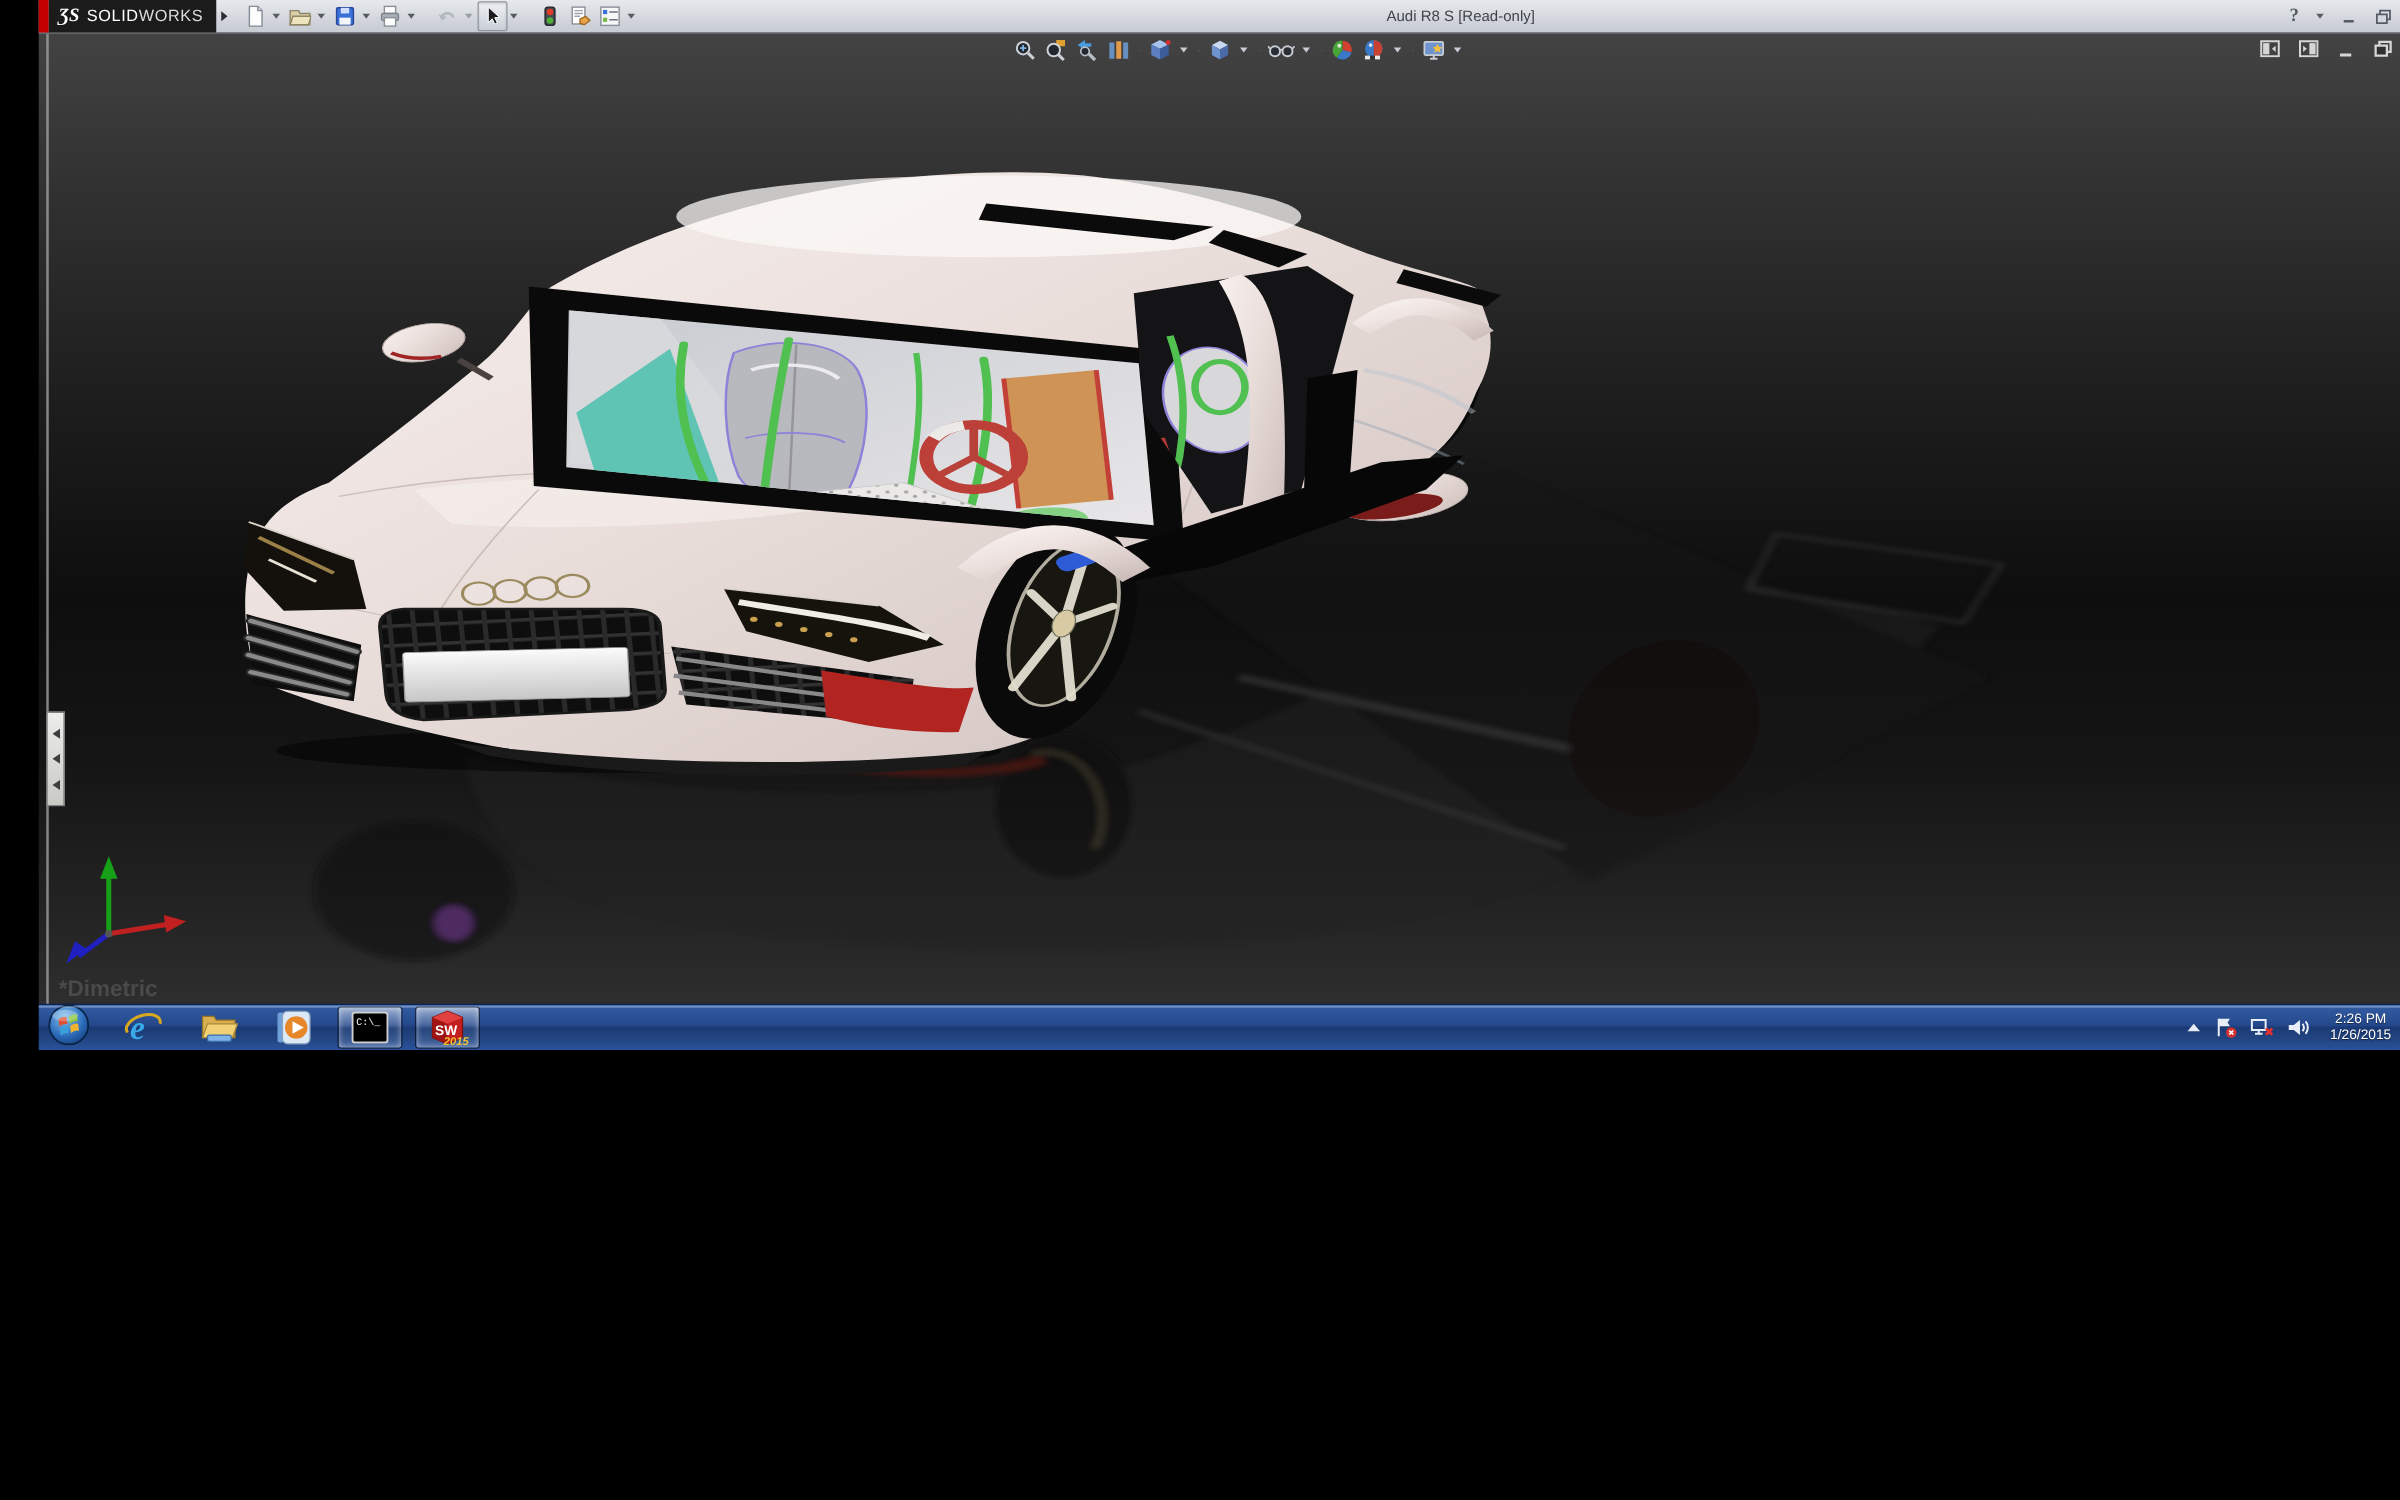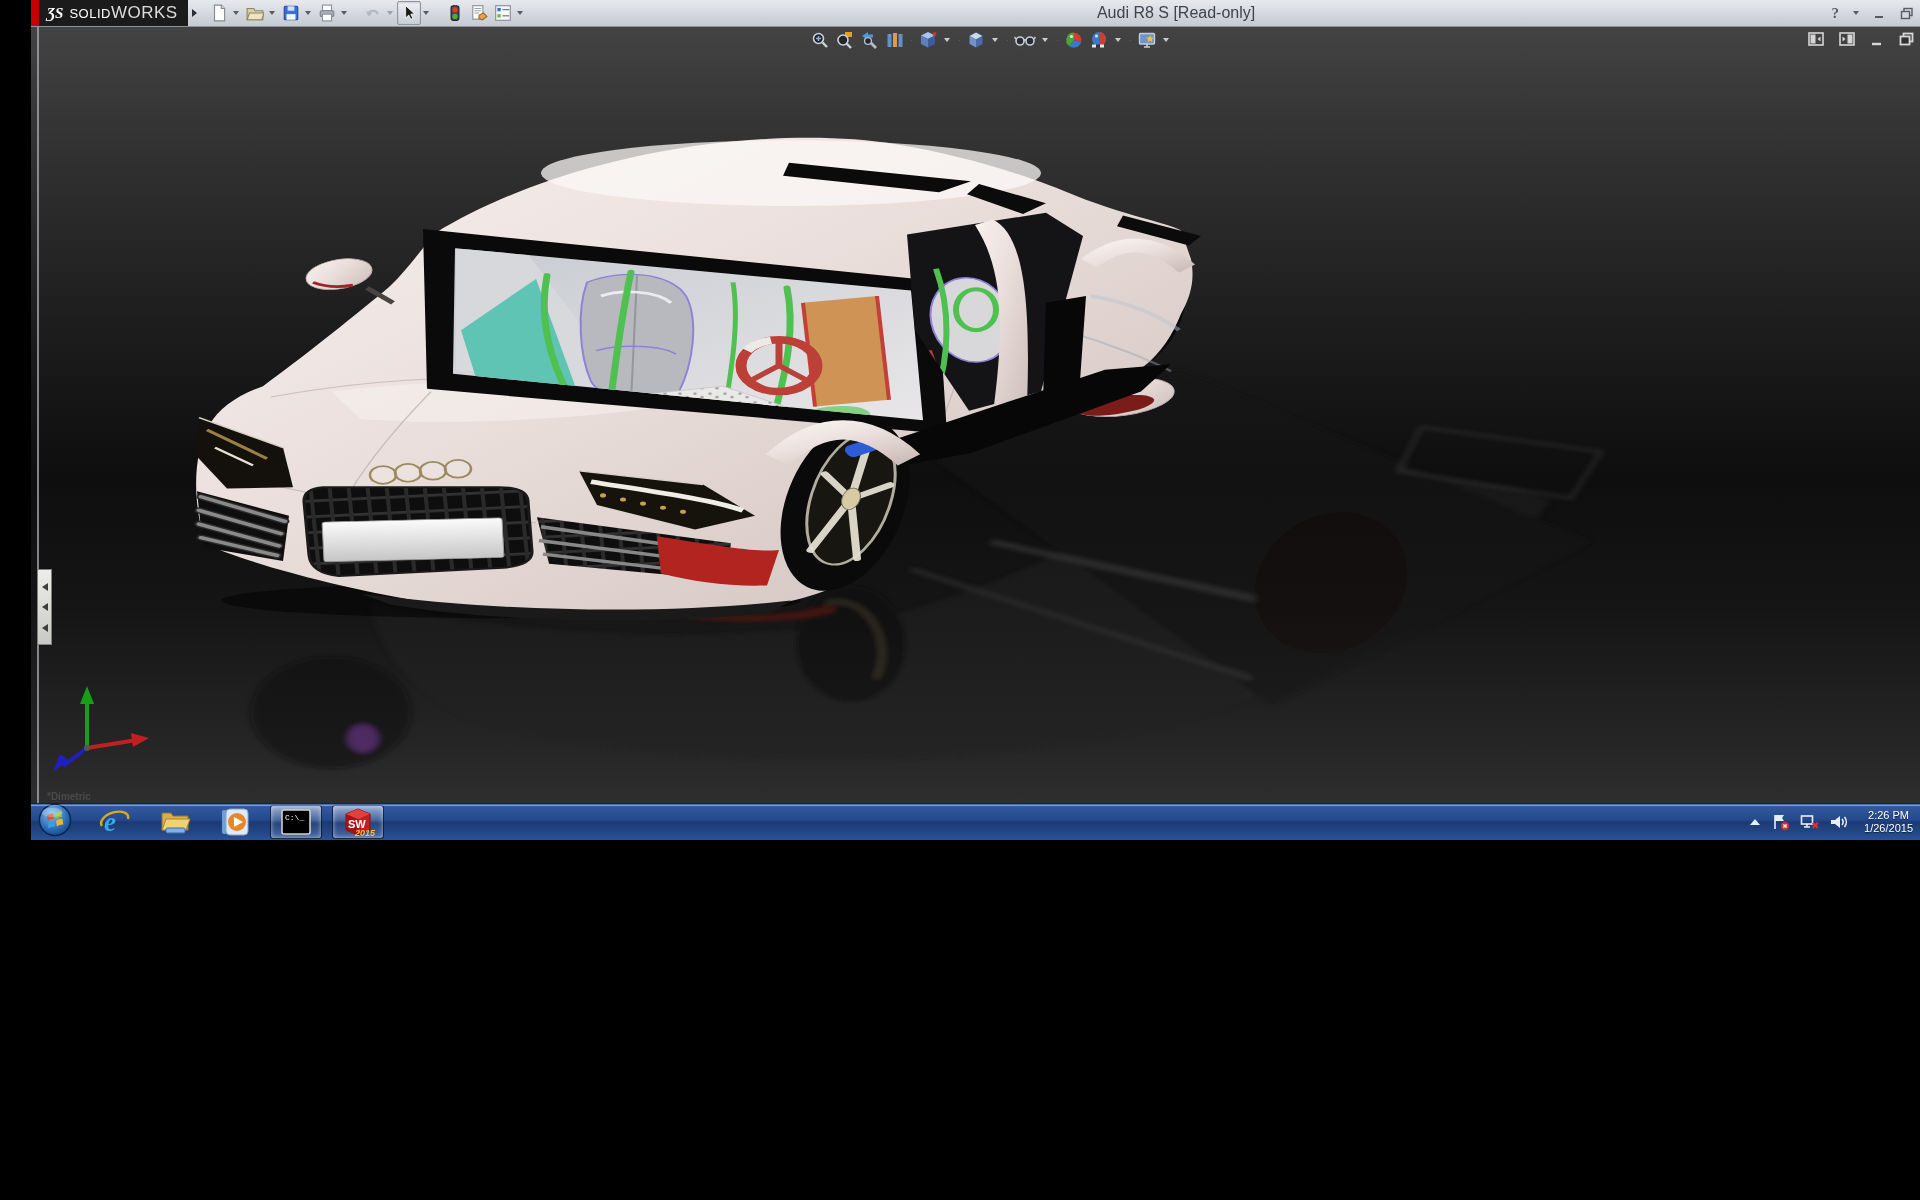--- a/index.html
+++ b/index.html
@@ -8,32 +8,32 @@
 
   
   .titlebar{position:absolute;top:0;left:0;right:0;height:26px;
     background:linear-gradient(#e7e9ed,#cfd3d9 70%,#c7cbd2);
     border-bottom:1px solid #8e949c;display:flex;align-items:center;}
   .red-stripe{width:8px;height:26px;background:#c40000;flex:none;}
   .sw-logo{height:26px;background:#1b1b1b;color:#fff;display:flex;align-items:center;
     padding:0 10px 0 8px;flex:none;}
   .sw-logo .mark{font-family:"Liberation Serif",serif;font-style:italic;font-weight:bold;font-size:15px;margin-right:6px;}
   .sw-logo .nm b{font-weight:normal;letter-spacing:.5px;font-size:13px;}
-  .sw-logo .nm span{font-weight:normal;letter-spacing:.5px;font-size:17px;color:#dcdcdc;}
+  .sw-logo .nm span{font-weight:normal;letter-spacing:.5px;font-size:13px;color:#dcdcdc;}
   .menu-arrow{width:0;height:0;border-top:4px solid transparent;border-bottom:4px solid transparent;
     border-left:5px solid #2a2d33;margin:0 10px 0 4px;}
   .main-toolbar{display:flex;align-items:center;height:26px;}
   .tbtn{display:flex;align-items:center;height:22px;padding:0 2px;border:1px solid transparent;border-radius:2px;}
   .tbtn svg{display:block;}
   .tbtn.pressed{border:1px solid #8f959c;background:linear-gradient(#eef1f5,#c9cfd7);box-shadow:inset 0 1px 2px rgba(0,0,0,.15);}
   .dd{width:0;height:0;border-left:3px solid transparent;border-right:3px solid transparent;
     border-top:4px solid #565c64;margin:0 4px 0 2px;}
   .dd.dim{border-top-color:#9aa0a8;}
   .gap{width:10px;}
-  .tb-title{flex:1;text-align:center;font-size:16px;color:#3f434a;white-space:nowrap;overflow:hidden;}
+  .tb-title{flex:1;text-align:center;font-size:12px;color:#3f434a;white-space:nowrap;overflow:hidden;}
   .win-controls{display:flex;align-items:center;gap:14px;padding:0 10px 0 6px;flex:none;}
   .win-controls .wc{display:flex;align-items:center;color:#565c64;}
   .win-controls svg{display:block;}
 
   
   .viewport{position:absolute;top:27px;left:0;right:0;bottom:36px;
     background:linear-gradient(180deg,#434343 0%,#353535 12%,#1d1d1d 38%,#0e0e0e 58%,#151515 75%,#252525 92%,#2e2e2e 100%);
     overflow:hidden;}
   .scene{position:absolute;inset:0;width:100%;height:100%;}
   .splitter{position:absolute;left:6px;top:0;bottom:0;width:2px;background:#a7aaad;opacity:.75;}
@@ -44,21 +44,21 @@
   .tri-left{width:0;height:0;border-top:4px solid transparent;border-bottom:4px solid transparent;border-right:6px solid #3c3e40;}
 
   .hud{position:absolute;top:2px;left:50%;transform:translateX(-50%);display:flex;align-items:center;gap:3px;}
   .hud .hbtn{display:flex;align-items:center;padding:1px;}
   .hud .dot{color:#5a5f66;font-size:9px;margin:0 1px;}
 
   .doc-controls{position:absolute;top:5px;right:8px;display:flex;align-items:center;gap:15px;}
   .doc-controls .dc{display:flex;align-items:center;}
 
   .triad{position:absolute;left:12px;bottom:28px;}
-  .view-label{position:absolute;left:16px;bottom:2px;font-size:10px;font-weight:bold;color:#4a4a4a;}
+  .view-label{position:absolute;left:16px;bottom:2px;font-size:18px;font-weight:bold;color:#4a4a4a;}
 
   
   .taskbar{position:absolute;left:0;right:0;bottom:0;height:36px;
     background:linear-gradient(#40689feб,#40689f);
     background:linear-gradient(#4a74b4 0%,#31599f 8%,#24488b 45%,#1b3a75 50%,#224581 75%,#2a529c 100%);
     border-top:1px solid #0d2350;display:flex;align-items:center;}
   .taskbar::before{content:"";position:absolute;top:1px;left:0;right:0;height:1px;background:rgba(255,255,255,.35);}
   .start{margin:0 12px 0 6px;flex:none;}
   .tk-ic{margin:0 14px;flex:none;display:flex;align-items:center;justify-content:center;}
   .tk-btn{width:50px;height:32px;margin:0 5px;border:1px solid rgba(8,20,48,.85);border-radius:3px;

